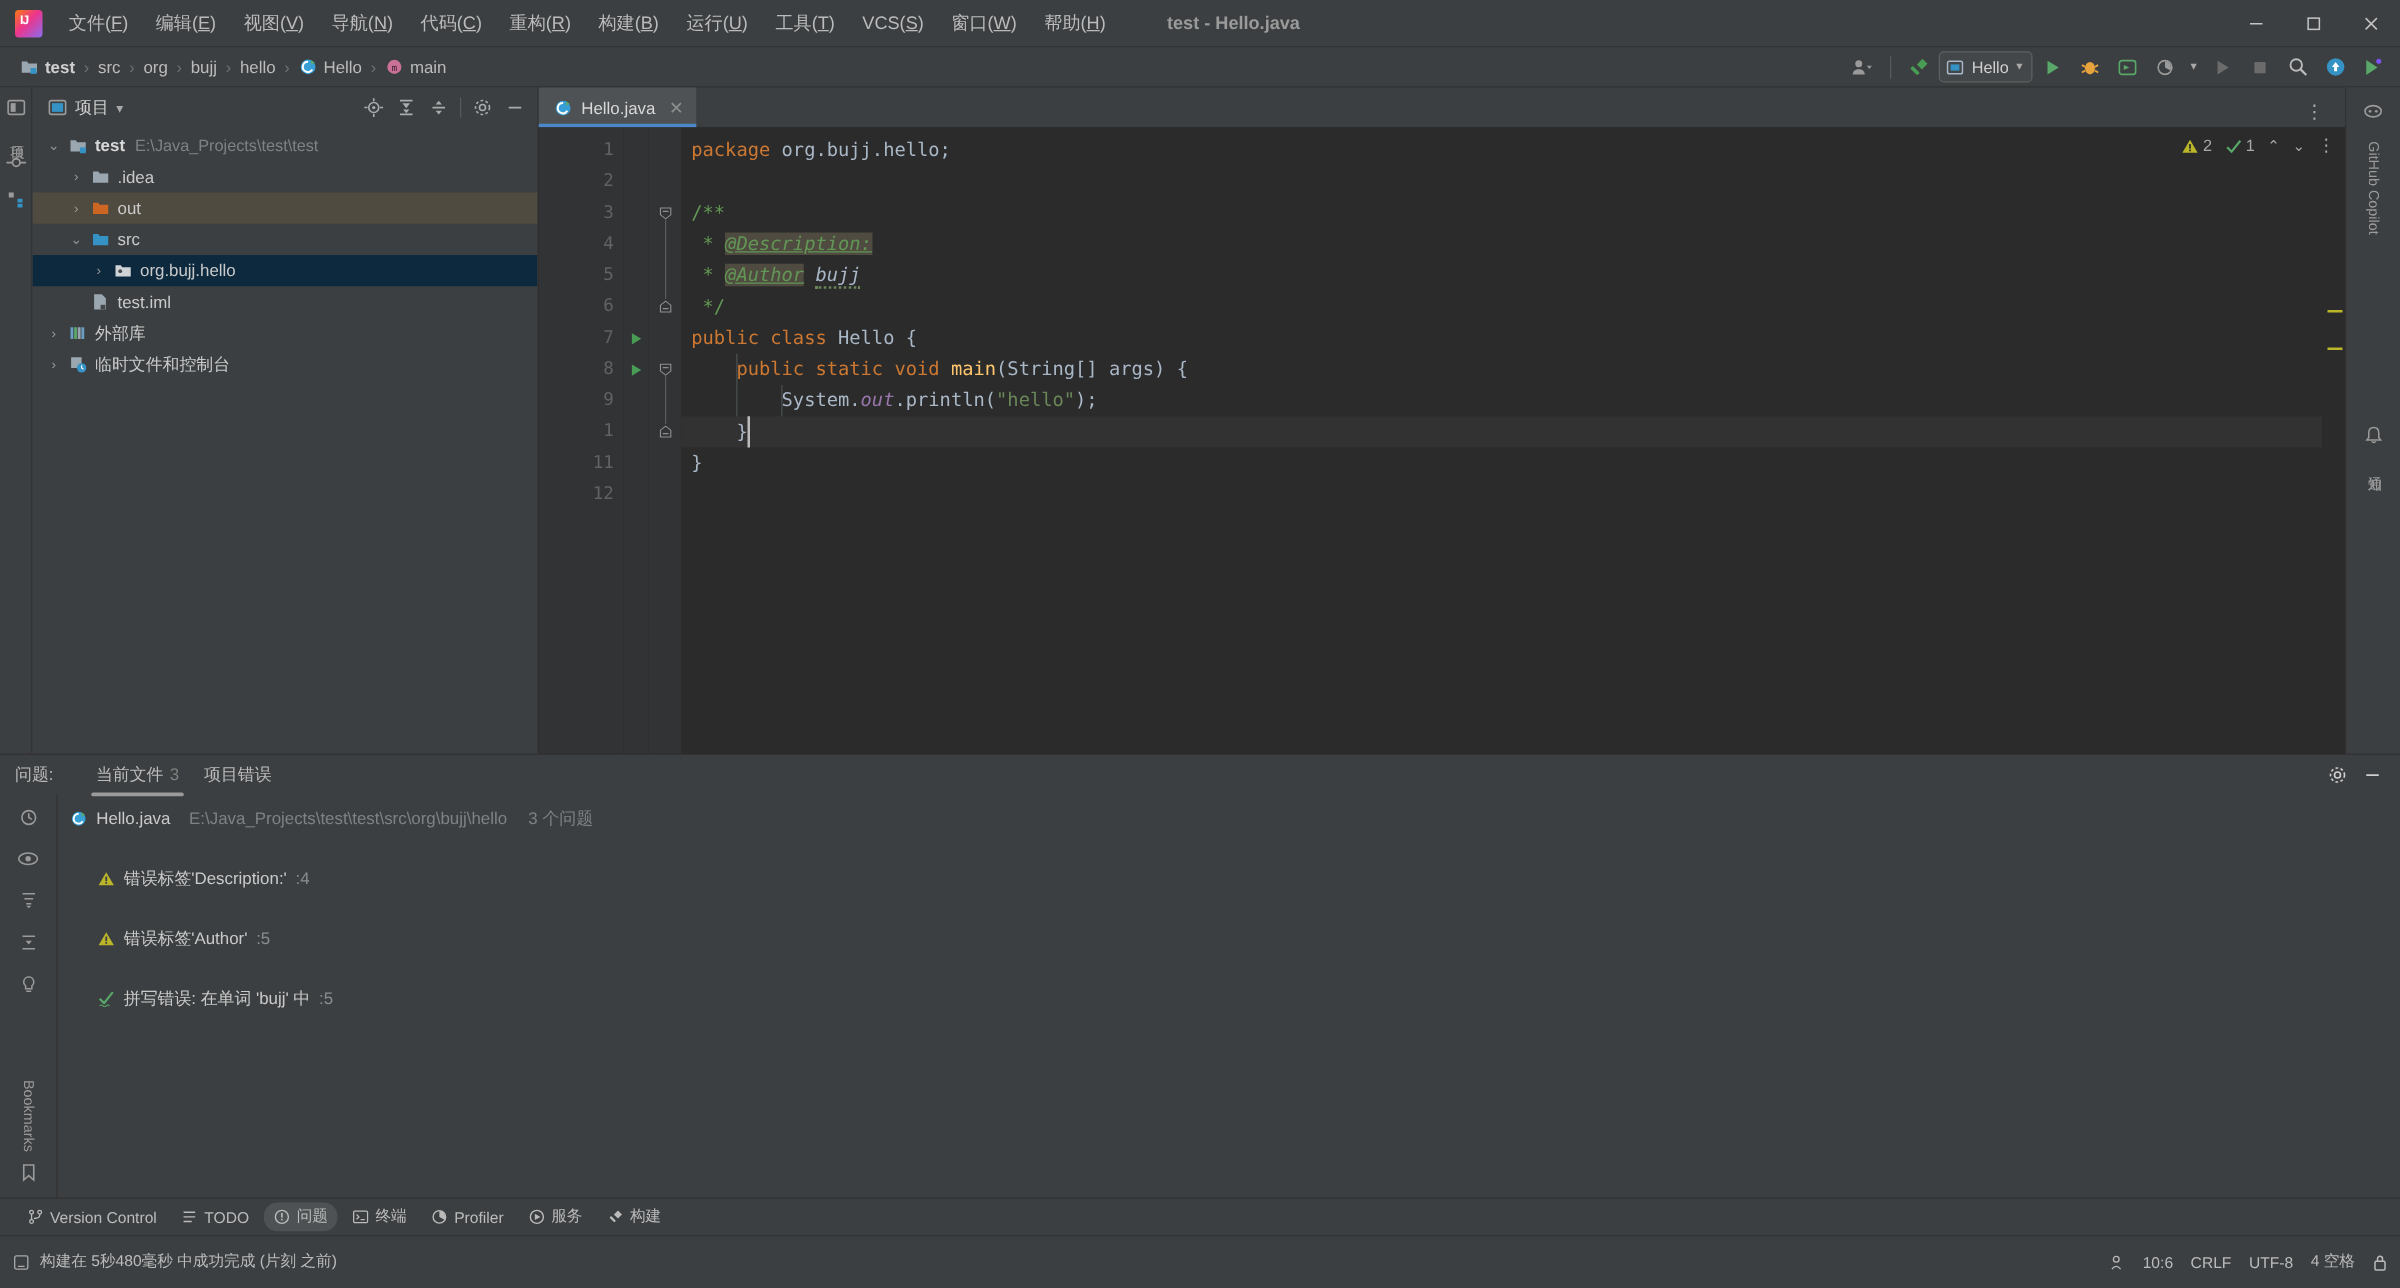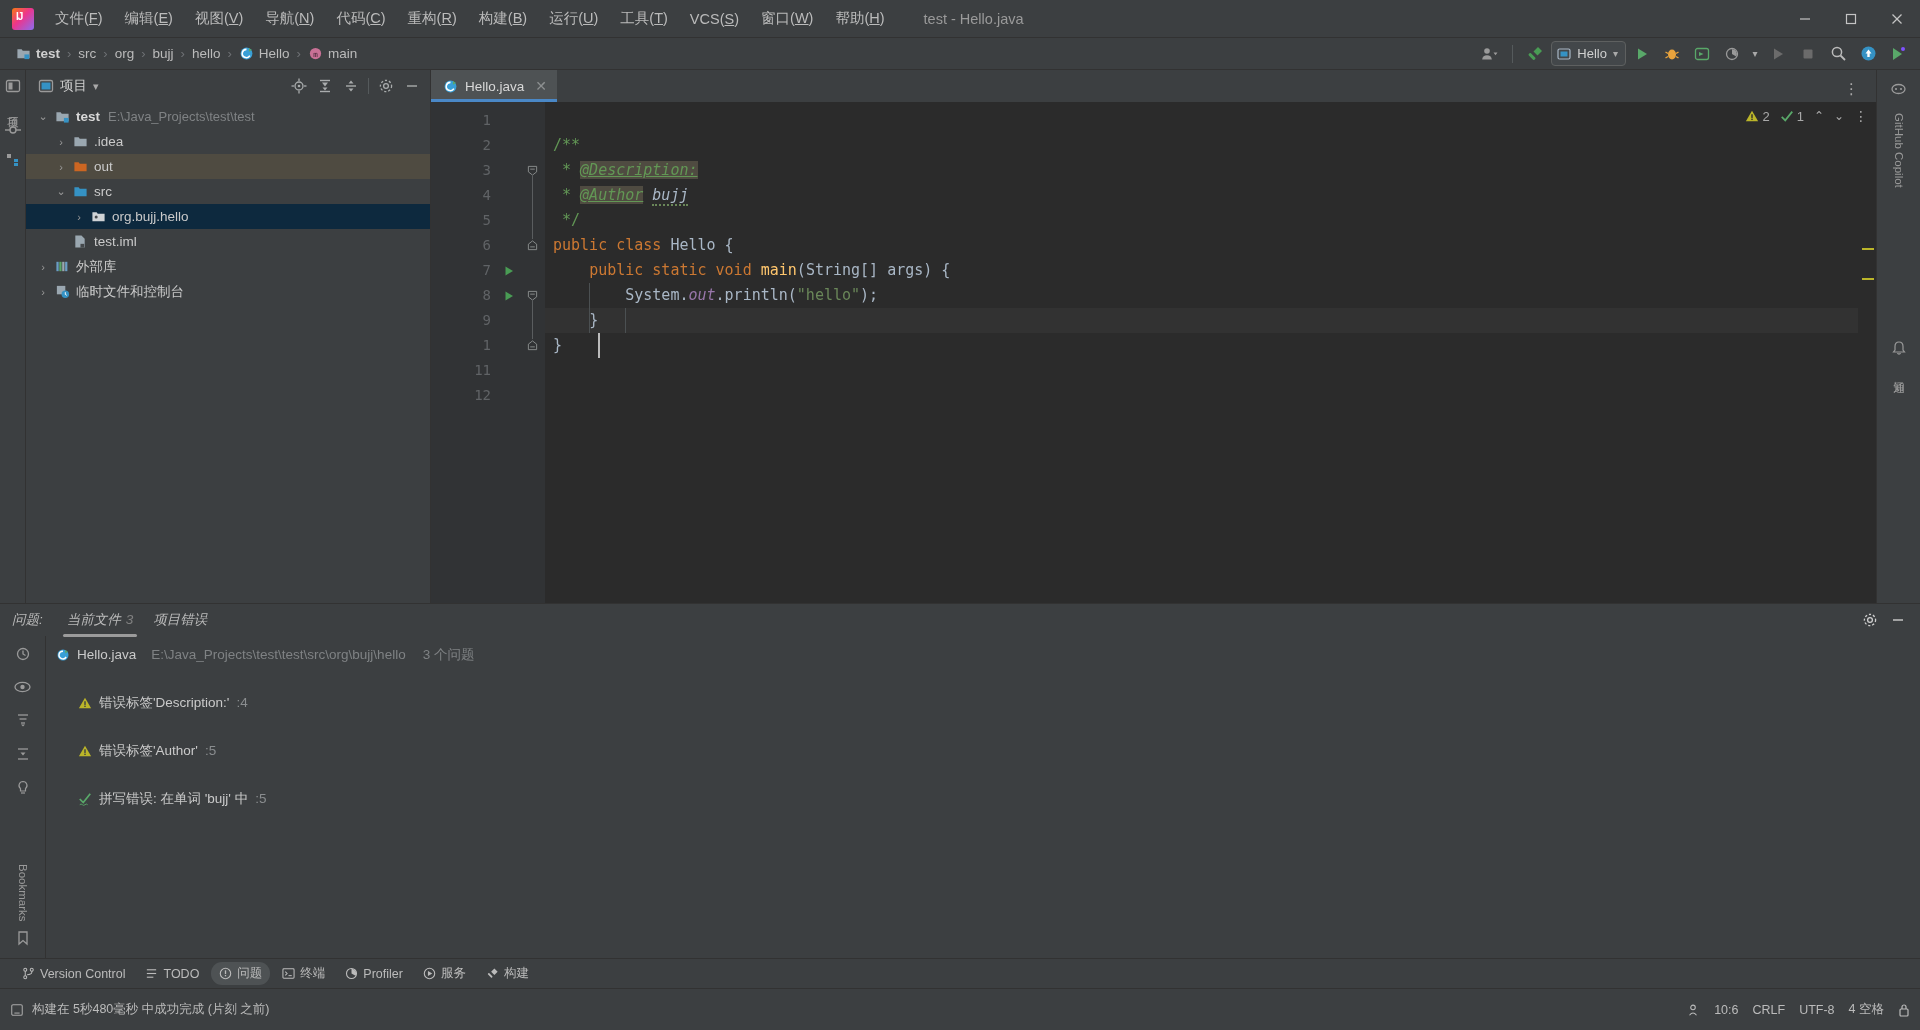--- a/index.html
+++ b/index.html
@@ -29,21 +29,21 @@
     content: "IJ"; position: absolute; left: 4px; top: 3px;
     font-size: 10px; font-weight: bold; color: #fff; letter-spacing: -1px;
     font-family: "Liberation Sans", sans-serif;
   }
   .menu { display: flex; align-items: center; }
   .menu-item {
     font-size: 14.5px; color: #bbbbbb; padding: 4px 11px; cursor: default; white-space: nowrap;
   }
   .menu-item u { text-decoration: underline; }
   .win-title {
-    margin-left: 28px; font-size: 14.5px; color: #9a9a9a; white-space: nowrap;
+    margin-left: 38px; font-size: 14.5px; color: #9a9a9a; white-space: nowrap; font-weight: bold;
   }
   .win-ctrls { margin-left: auto; display: flex; align-items: center; height: 100%; }
   .win-btn {
     width: 46px; height: 38px; display: flex; align-items: center; justify-content: center;
     color: #c4c4c4; font-size: 15px;
   }
 
   
   .navbar {
     height: 32px; min-height:32px; background: #3c3f41; display: flex; align-items: center;
@@ -149,21 +149,21 @@
 
   
   .inspect {
     position:absolute; right: 8px; top: 6px; display:flex; align-items:center; gap:10px;
     font-size: 13px; color:#a9a9a9; z-index: 5;
   }
   .insp-item { display:flex; align-items:center; gap:3px; }
 
   
   .problems { height: 355px; min-height:355px; background:#3c3f41; border-top:1px solid #323232; display:flex; flex-direction:column;}
-  .prob-head { height:32px; display:flex; align-items:center; padding-left:12px; gap: 0; font-style: italic; }
+  .prob-head { height:32px; display:flex; align-items:center; padding-left:12px; gap: 10px; }
   .prob-title { font-size:13.5px; color:#bbbbbb; margin-right: 14px;}
   .prob-tab { font-size:13.5px; color:#bbbbbb; padding: 5px 10px; position:relative; }
   .prob-tab.active::after { content:""; position:absolute; left:6px; right:6px; bottom:-3px; height:3px; background:#9b9b9b; border-radius:2px;}
   .prob-tab .cnt { color:#808080; margin-left:5px; }
   .prob-acts { margin-left:auto; display:flex; gap:4px; padding-right:10px; }
 
   .prob-body { flex:1; display:flex; min-height:0; }
   .prob-stripe { width:46px; min-width:46px; display:flex; flex-direction:column; align-items:center; padding-top:10px; gap:18px; border-right:1px solid #323232;}
   .prob-stripe .bm { margin-top:auto; padding-bottom:12px; display:flex; flex-direction:column; align-items:center; gap:8px;}
   .prob-list { flex:1; padding-top: 6px; font-size:13.5px; overflow:hidden;}
@@ -633,20 +633,21 @@
                 <path d="M1.5 10.5 h9 v-6 l-4.5 -3.5 -4.5 3.5 Z" fill="none" stroke="#8d9091" stroke-width="1"></path>
                 <line x1="3.5" y1="7.5" x2="8.5" y2="7.5" stroke="#8d9091" stroke-width="1"></line>
               </svg>
             </div>
             <div class="fold"></div>
             <div class="fold"></div>
             <div style="position: absolute; left: 12.5px; top: 74px; height: 63px; width: 1px; background: rgb(90, 93, 95);"></div>
             <div style="position: absolute; left: 12.5px; top: 199px; height: 38px; width: 1px; background: rgb(90, 93, 95);"></div>
           </div>
         <div class="code" id="code-root">
+            <div class="cline"><span class="kw">package</span><span> org.bujj.hello</span><span>;</span></div>
             <div class="cline">&nbsp;</div>
             <div class="cline"><span class="cmt">/**</span></div>
             <div class="cline"><span class="cmt"> * </span><span class="tag">@Description:</span></div>
             <div class="cline"><span class="cmt"> * </span><span class="tag">@Author</span><span> </span><span class="tagval">bujj</span></div>
             <div class="cline"><span class="cmt"> */</span></div>
             <div class="cline"><span class="kw">public class </span><span class="cls">Hello</span><span> {</span></div>
             <div class="cline"><span>    </span><span class="kw">public static void </span><span class="ident">main</span><span>(</span><span class="cls">String</span><span>[] args) </span><span class="brace">{</span></div>
             <div class="cline"><span>        System.</span><span class="fld">out</span><span>.println(</span><span class="str">"hello"</span><span>);</span></div>
             <div class="cline cur"><span>    </span><span class="brace">}</span></div>
             <div class="cline"><span>}</span></div>

